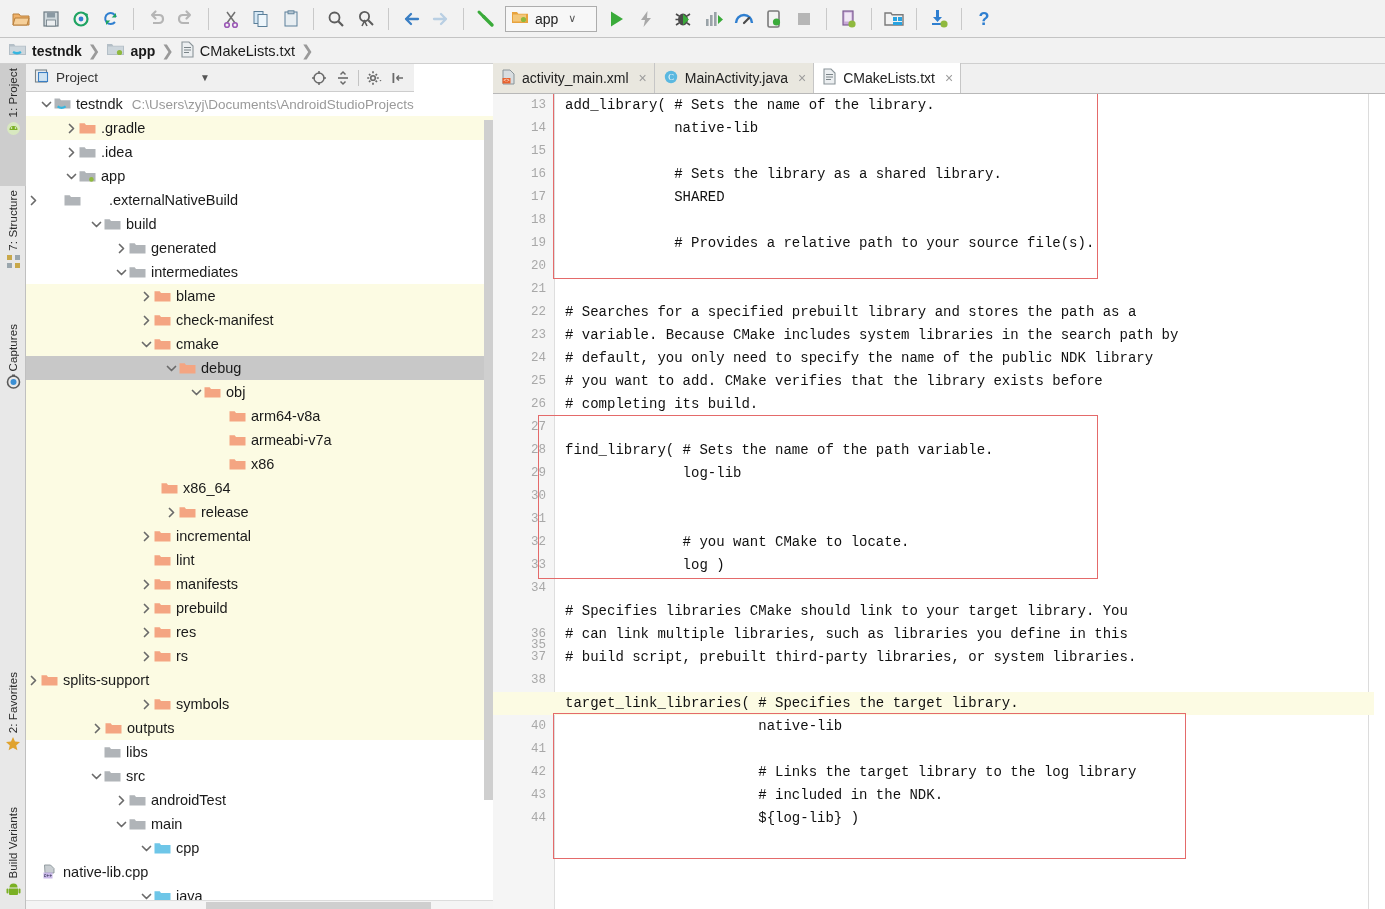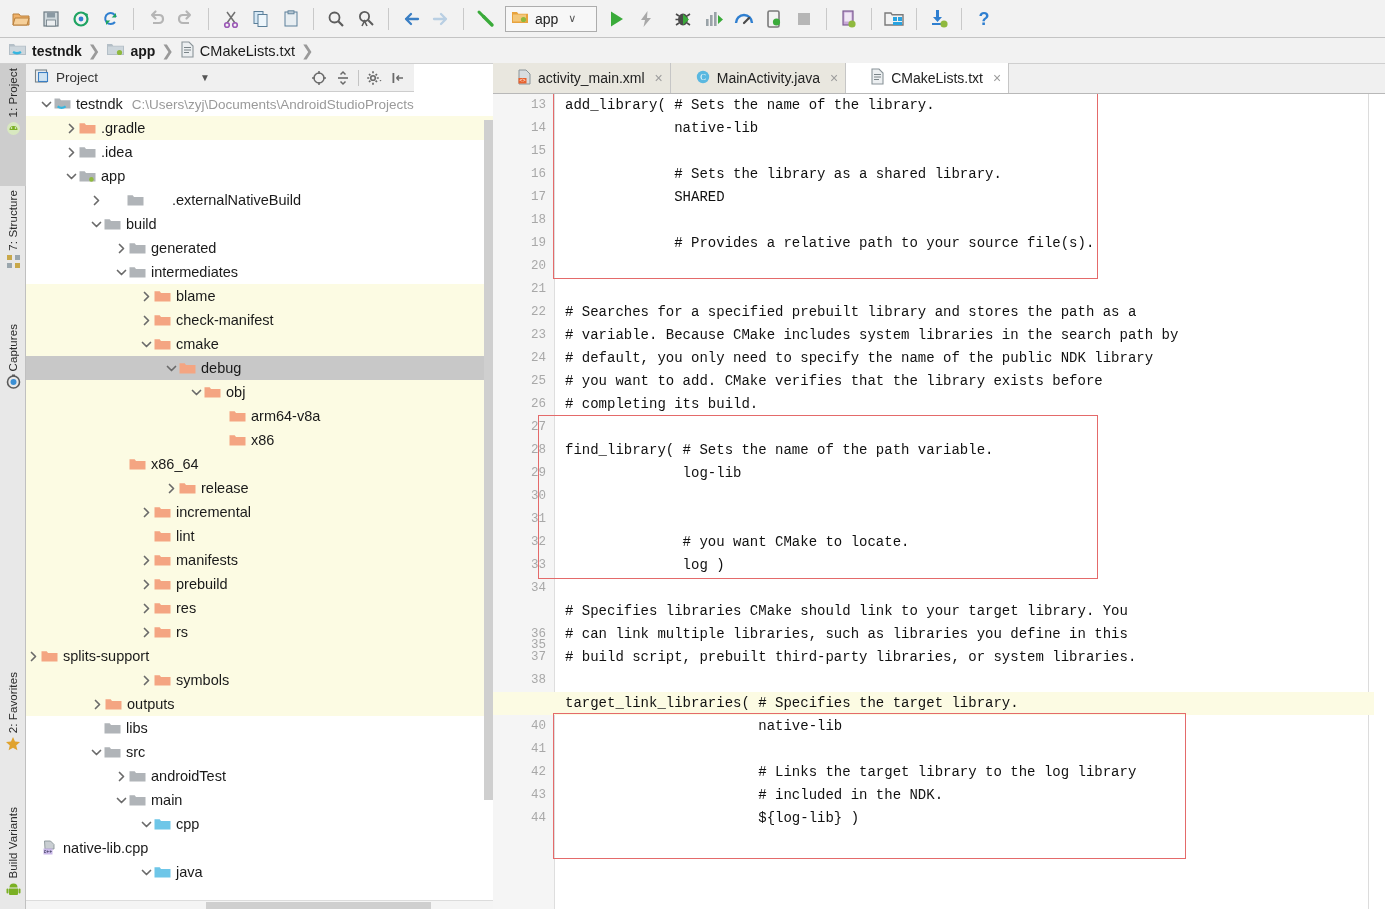--- a/index.html
+++ b/index.html
@@ -111,21 +111,21 @@
 
   
   .editor-area { position: absolute; left: 493px; top: 64px; width: 892px; height: 845px; background: #fff; }
   .tabbar {
     position: absolute; left: 0; top: 0; width: 892px; height: 30px;
     background: #f0f0f0; border-bottom: 1px solid #b8b8b8;
     display: flex; align-items: flex-end;
   }
   .etab {
     height: 30px; display: flex; align-items: center; gap: 6px;
-    padding: 0 7px 0 24px; border-right: 1px solid #c6c6c6;
+    padding: 0 7px 0 8px; border-right: 1px solid #c6c6c6;
     background: #e9e7df; font-size: 14px; color: #222;
   }
   .etab.active { background: #ffffff; }
   .etab .tclose { color: #9c9c9c; font-size: 14px; margin-left: 4px; }
 
   .code-wrap { position: absolute; left: 0; top: 30px; width: 892px; height: 815px; background: #fff; overflow: hidden; }
   .gutter {
     position: absolute; left: 0; top: 0; width: 62px; height: 815px;
     background: #f5f5f5; border-right: 1px solid #dedede;
   }
@@ -514,21 +514,21 @@
             </svg>
           </span>
           <span class="fic">
             <svg width="17" height="14" viewBox="0 0 17 14">
               <path d="M0.5 2.2h5.2l1.3 1.8H16.5V12.6H0.5z" fill="#b0b4b8"></path>
               <circle cx="12.4" cy="10.4" r="2.3" fill="#8fb93e"></circle>
             </svg>
           </span>
           <span class="rlabel">app</span>
         </div>
-        <div class="row" style="padding-left: 63px; gap: 23px;">
+        <div class="row" style=" gap: 23px;">
           <span class="twisty">
             <svg width="11" height="11" viewBox="0 0 11 11">
               <path d="M3.5 1.5L7.5 5.5 3.5 9.5" fill="none" stroke="#6a6a6a" stroke-width="1.7" stroke-linecap="round" stroke-linejoin="round"></path>
             </svg>
           </span>
           <span class="fic">
             <svg width="17" height="14" viewBox="0 0 17 14">
               <path d="M0.5 2.2h5.2l1.3 1.8H16.5V12.6H0.5z" fill="#b0b4b8"></path>
             </svg>
           </span>
@@ -647,23 +647,32 @@
           </span>
           <span class="rlabel">arm64-v8a</span>
         </div>
         <div class="row hl" style="padding-left: 188px;">
           <span class="twisty"></span>
           <span class="fic">
             <svg width="17" height="14" viewBox="0 0 17 14">
               <path d="M0.5 2.2h5.2l1.3 1.8H16.5V12.6H0.5z" fill="#f4a582"></path>
             </svg>
           </span>
+          <span class="rlabel">armeabi-v7a</span>
+        </div>
+        <div class="row hl" style="padding-left: 188px;">
+          <span class="twisty"></span>
+          <span class="fic">
+            <svg width="17" height="14" viewBox="0 0 17 14">
+              <path d="M0.5 2.2h5.2l1.3 1.8H16.5V12.6H0.5z" fill="#f4a582"></path>
+            </svg>
+          </span>
           <span class="rlabel">x86</span>
         </div>
-        <div class="row hl" style="padding-left: 88px;">
+        <div class="row hl" style="padding-left: 120px;">
           <span class="twisty"></span>
           <span class="fic">
             <svg width="17" height="14" viewBox="0 0 17 14">
               <path d="M0.5 2.2h5.2l1.3 1.8H16.5V12.6H0.5z" fill="#f4a582"></path>
             </svg>
           </span>
           <span class="rlabel">x86_64</span>
         </div>
         <div class="row hl" style="padding-left: 138px;">
           <span class="twisty">

